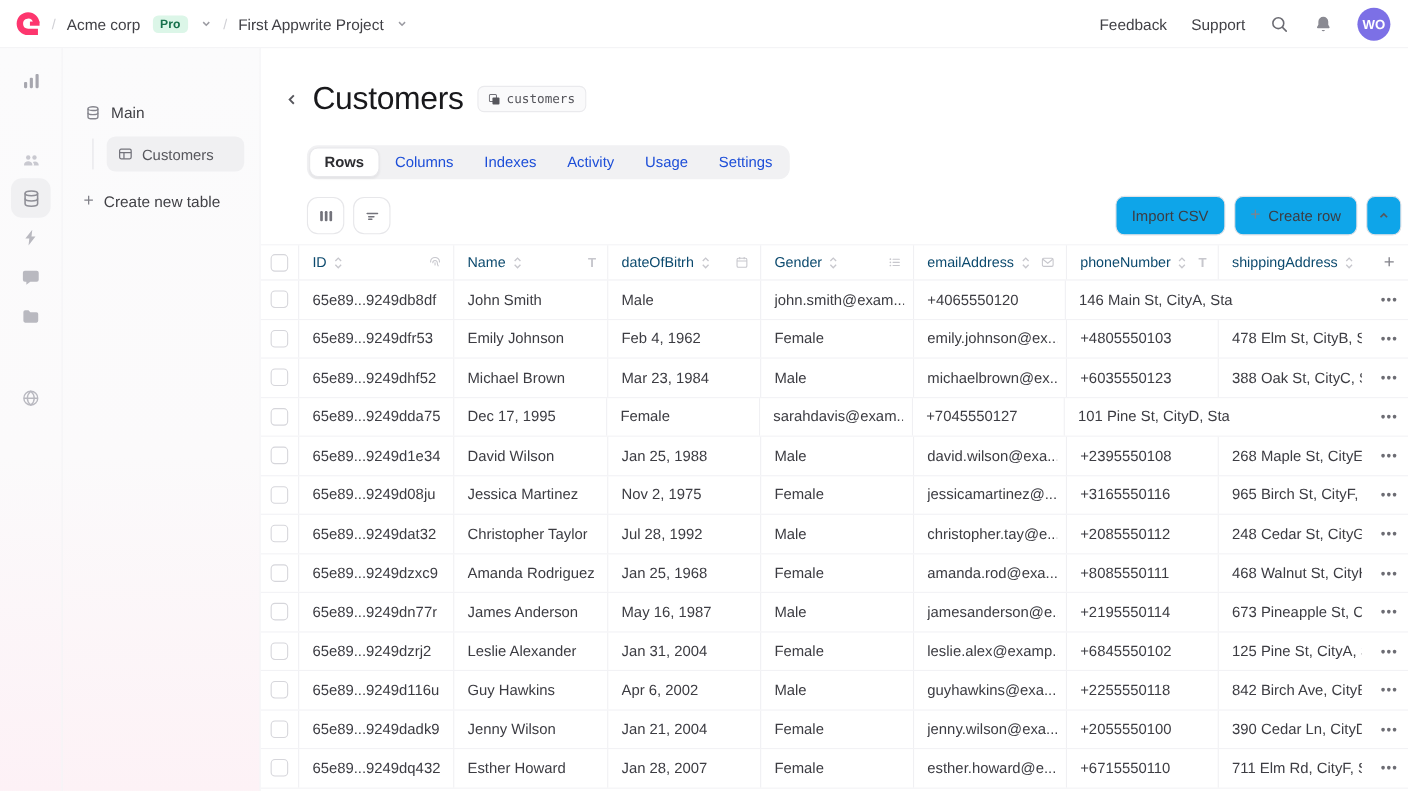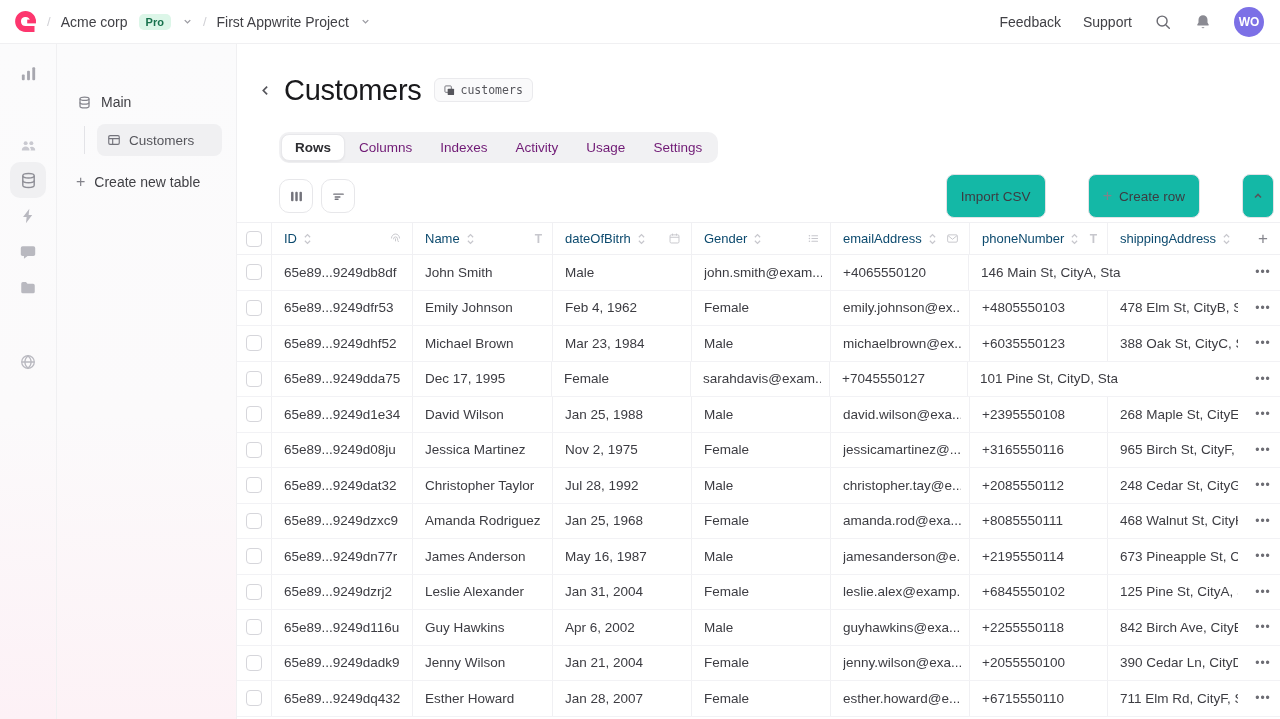--- a/index.html
+++ b/index.html
@@ -40,30 +40,30 @@
   
   .main { flex:1; background:#fff; display:flex; flex-direction:column; min-width:0; }
   .title-row { display:flex; align-items:center; padding:26px 0 0 22px; gap:12px; }
   .back-btn { cursor:pointer; display:flex; }
   .page-title { font-size:29px; font-weight:500; color:#19191C; letter-spacing:-.3px; line-height:40px; }
   .slug-badge { display:inline-flex; align-items:center; gap:6px; background:#FAFAFB;
     border:1px solid #EAEAED; border-radius:6px; padding:4px 9px;
     font-family:"DejaVu Sans Mono", monospace; font-size:11.5px; color:#56565C; cursor:pointer; }
   .tabs-row { padding:22px 0 0 42px; }
   .tabs { display:inline-flex; background:#F1F1F3; border-radius:10px; padding:2px; }
-  .tab { padding:6px 14px; font-size:13.5px; color:#701a75; border-radius:8px; cursor:pointer; white-space:nowrap; }
+  .tab { padding:6px 14px; font-size:13.5px; color:#1d4ed8; border-radius:8px; cursor:pointer; white-space:nowrap; }
   .tab.active { background:#fff; color:#2D2D31; font-weight:600;
     border:1px solid #E8E8EB; box-shadow:0 1px 2px rgba(0,0,0,.05); padding:5px 13px; }
   .toolbar { display:flex; align-items:center; margin-top:16px; padding:0 6px 0 42px; gap:8px; height:34px; }
   .tool-icon-btn { width:34px; height:34px; border:1px solid #E7E7EA; border-radius:10px;
     background:#fff; display:flex; align-items:center; justify-content:center; cursor:pointer; }
   .toolbar-right { margin-left:auto; display:flex; gap:8px; align-items:center; }
-  .btn { height:44px; display:inline-flex; align-items:center; gap:7px; padding:0 14px;
-    background:#14b8a6; border:1px solid #E2E2E6; border-radius:8px;
-    font-size:13.5px; font-weight:500; color:#3C3C42; cursor:pointer; white-space:nowrap;margin-left:34px; }
+  .btn { height:36px; display:inline-flex; align-items:center; gap:7px; padding:0 14px;
+    background:#0ea5e9; border:1px solid #E2E2E6; border-radius:8px;
+    font-size:13.5px; font-weight:500; color:#3C3C42; cursor:pointer; white-space:nowrap; }
   .btn-square { width:32px; padding:0; justify-content:center; }
   
   .grid { margin-top:9px; flex:1; display:flex; flex-direction:column; min-height:0; overflow:hidden; }
   .tr, .thr { display:flex; align-items:stretch; flex:none; }
   .thr { height:33px; border-top:1px solid #F0F0F3; border-bottom:1px solid #F0F0F3; }
   .tr { height:35.5px; border-bottom:1px solid #F2F2F5; }
   .col, .col-check, .col-actions { display:flex; align-items:center; overflow:hidden; }
   .col { border-left:1px solid #F0F0F3; padding:0 8px 0 12px; white-space:nowrap; }
   .col-check { width:34px; flex:none; justify-content:center; }
   .col-id { width:141px; flex:none; }

